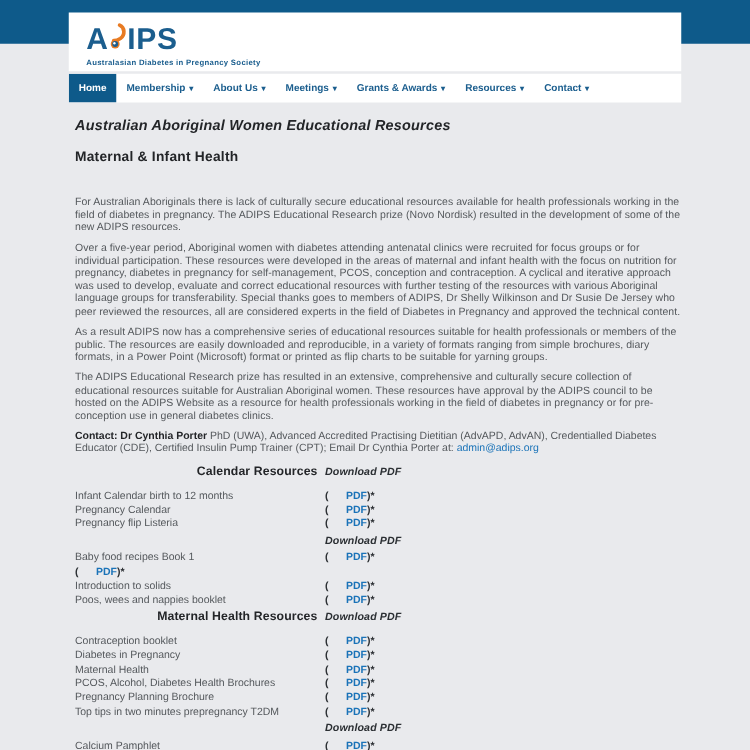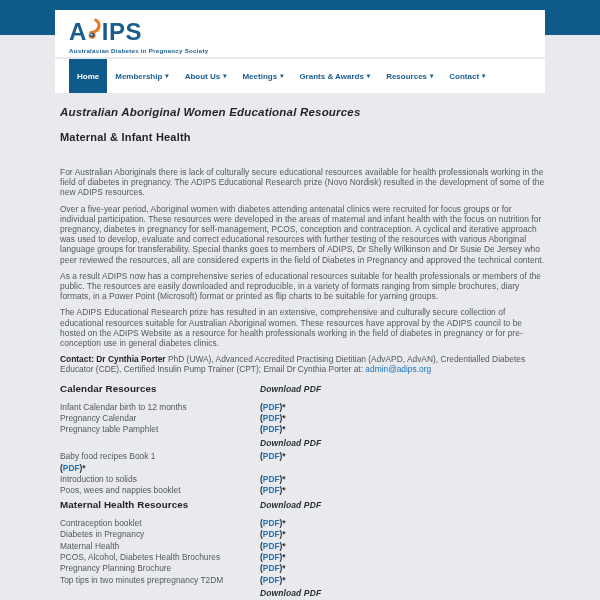--- a/index.html
+++ b/index.html
@@ -29,24 +29,24 @@
     display: flex; align-items: flex-end;
     color: #1b5e8e; font-weight: bold;
     font-size: 24px; line-height: 26px; letter-spacing: 0.5px;
   }
   .logo-mark { margin: 0 1px 1px 1px; }
   .tagline {
     font-size: 6.2px; font-weight: bold; color: #1b5e8e;
     letter-spacing: 0.25px; margin-top: 2px;
   }
   .navbar {
-    margin-top: 2px; height: 34px;
+    margin-top: 2px; height: 23px;
     background: #ffffff;
     display: flex; align-items: stretch;
-    padding-left: 14px;
+    padding-left: 0;
     overflow: hidden;
   }
   .nav-item {
     display: flex; align-items: center;
     padding: 0 8px;
     font-size: 8px; font-weight: bold;
     color: #1b5e8e; text-decoration: none;
     white-space: nowrap;
   }
   .nav-item.active { background: #0e5a8a; color: #ffffff; }
@@ -64,29 +64,29 @@
     font-size: 8.4px; line-height: 10.2px;
     margin: 0 0 6px 5px; letter-spacing: 0.05px;
   }
   .contact { font-size: 8.4px; line-height: 10.2px; margin: 2px 0 8px 5px; }
   .contact strong { color: #232528; }
   .link { color: #1a73b8; text-decoration: none; }
   #resources { margin-left: 5px; margin-top: 6px; }
   .res-section + .res-section { margin-top: 2px; }
   .trow { display: flex; align-items: baseline; height: 11.4px; font-size: 8.4px; }
   .col-label { width: 200px; color: #54585c; padding-right: 6px; }
-  .section-head { height: 15px; margin-bottom: 4px; }
+  .section-head { height: 15px; margin-bottom: 4px; text-align: right; }
   .sec-title { font-size: 9.8px; font-weight: bold; color: #232528; letter-spacing: 0.1px; }
   .dl-header {
     font-size: 8.5px; font-weight: bold; font-style: italic;
     color: #2b2f33; letter-spacing: 0.1px;
   }
   .dlrow { height: 11.4px; margin: 2px 0 2px 0; }
   .paren { font-weight: bold; color: #2b2f33; }
-  .pdf-link { font-weight: bold; color: #1a73b8; text-decoration: none; }
+  .pdf-link { font-weight: bold; color: #1a73b8; text-decoration: none; padding-left: 14px; }
 </style>
 </head>
 <body>
 
 <div class="topband"></div>
 
 <div class="container">
 
   <header class="logo-box">
     <a class="logo" href="#">
@@ -155,21 +155,21 @@
           </div>
           <div class="trow">
             <div class="col-label">Infant Calendar birth to 12 months</div>
             <div class="col-pdf"><span class="paren">(</span><a class="pdf-link" href="#">PDF</a><span class="paren">)*</span></div>
           </div>
           <div class="trow">
             <div class="col-label">Pregnancy Calendar</div>
             <div class="col-pdf"><span class="paren">(</span><a class="pdf-link" href="#">PDF</a><span class="paren">)*</span></div>
           </div>
           <div class="trow">
-            <div class="col-label">Pregnancy table Pamphlet</div>
+            <div class="col-label">Pregnancy flip Listeria</div>
             <div class="col-pdf"><span class="paren">(</span><a class="pdf-link" href="#">PDF</a><span class="paren">)*</span></div>
           </div>
           <div class="trow dlrow">
             <div class="col-label"></div>
             <div class="dl-header">Download PDF</div>
           </div>
           <div class="trow">
             <div class="col-label">Baby food recipes Book 1</div>
             <div class="col-pdf"><span class="paren">(</span><a class="pdf-link" href="#">PDF</a><span class="paren">)*</span></div>
           </div>

